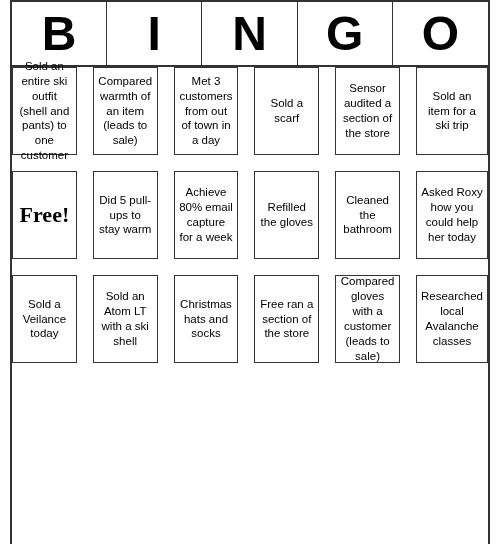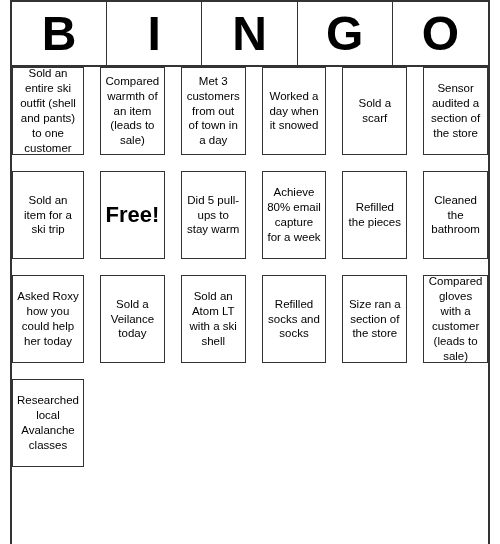--- a/index.html
+++ b/index.html
@@ -45,20 +45,21 @@
       justify-content: center;
       text-align: center;
       padding: 4px;
       font-size: 11.5px;
       line-height: 1.3;
       min-height: 88px;
     }
     .bingo-cell.free {
       font-size: 22px;
       font-weight: bold;
+      font-family: Liberation Serif, serif;
     }
     .bingo-cell span {
       display: block;
     }
   </style>
 </head>
 <body>
 
 <div class="bingo-card">
   <div class="bingo-header">
@@ -74,60 +75,57 @@
   <div class="bingo-cell">
         <span>Sold an entire ski outfit (shell and pants) to one customer</span>
       </div>
       <div class="bingo-cell">
         <span>Compared warmth of an item (leads to sale)</span>
       </div>
       <div class="bingo-cell">
         <span>Met 3 customers from out of town in a day</span>
       </div>
       <div class="bingo-cell">
-        <span>Worked a day when it snowed</span>
-      </div>
-      <div class="bingo-cell">
         <span>Sold a scarf</span>
       </div>
       <div class="bingo-cell">
         <span>Sensor audited a section of the store</span>
       </div>
       <div class="bingo-cell">
         <span>Sold an item for a ski trip</span>
       </div>
       <div class="bingo-cell free">
         <span>Free!</span>
       </div>
       <div class="bingo-cell">
         <span>Did 5 pull-ups to stay warm</span>
       </div>
       <div class="bingo-cell">
         <span>Achieve 80% email capture for a week</span>
       </div>
       <div class="bingo-cell">
-        <span>Refilled the pieces</span>
+        <span>Refilled the gloves</span>
       </div>
       <div class="bingo-cell">
         <span>Cleaned the bathroom</span>
       </div>
       <div class="bingo-cell">
         <span>Asked Roxy how you could help her today</span>
       </div>
       <div class="bingo-cell">
         <span>Sold a Veilance today</span>
       </div>
       <div class="bingo-cell">
         <span>Sold an Atom LT with a ski shell</span>
       </div>
       <div class="bingo-cell">
-        <span>Refilled socks and socks</span>
+        <span>Christmas hats and socks</span>
       </div>
       <div class="bingo-cell">
-        <span>Size ran a section of the store</span>
+        <span>Free ran a section of the store</span>
       </div>
       <div class="bingo-cell">
         <span>Compared gloves with a customer (leads to sale)</span>
       </div>
       <div class="bingo-cell">
         <span>Researched local Avalanche classes</span>
       </div>
     </div>
 </div>
 

